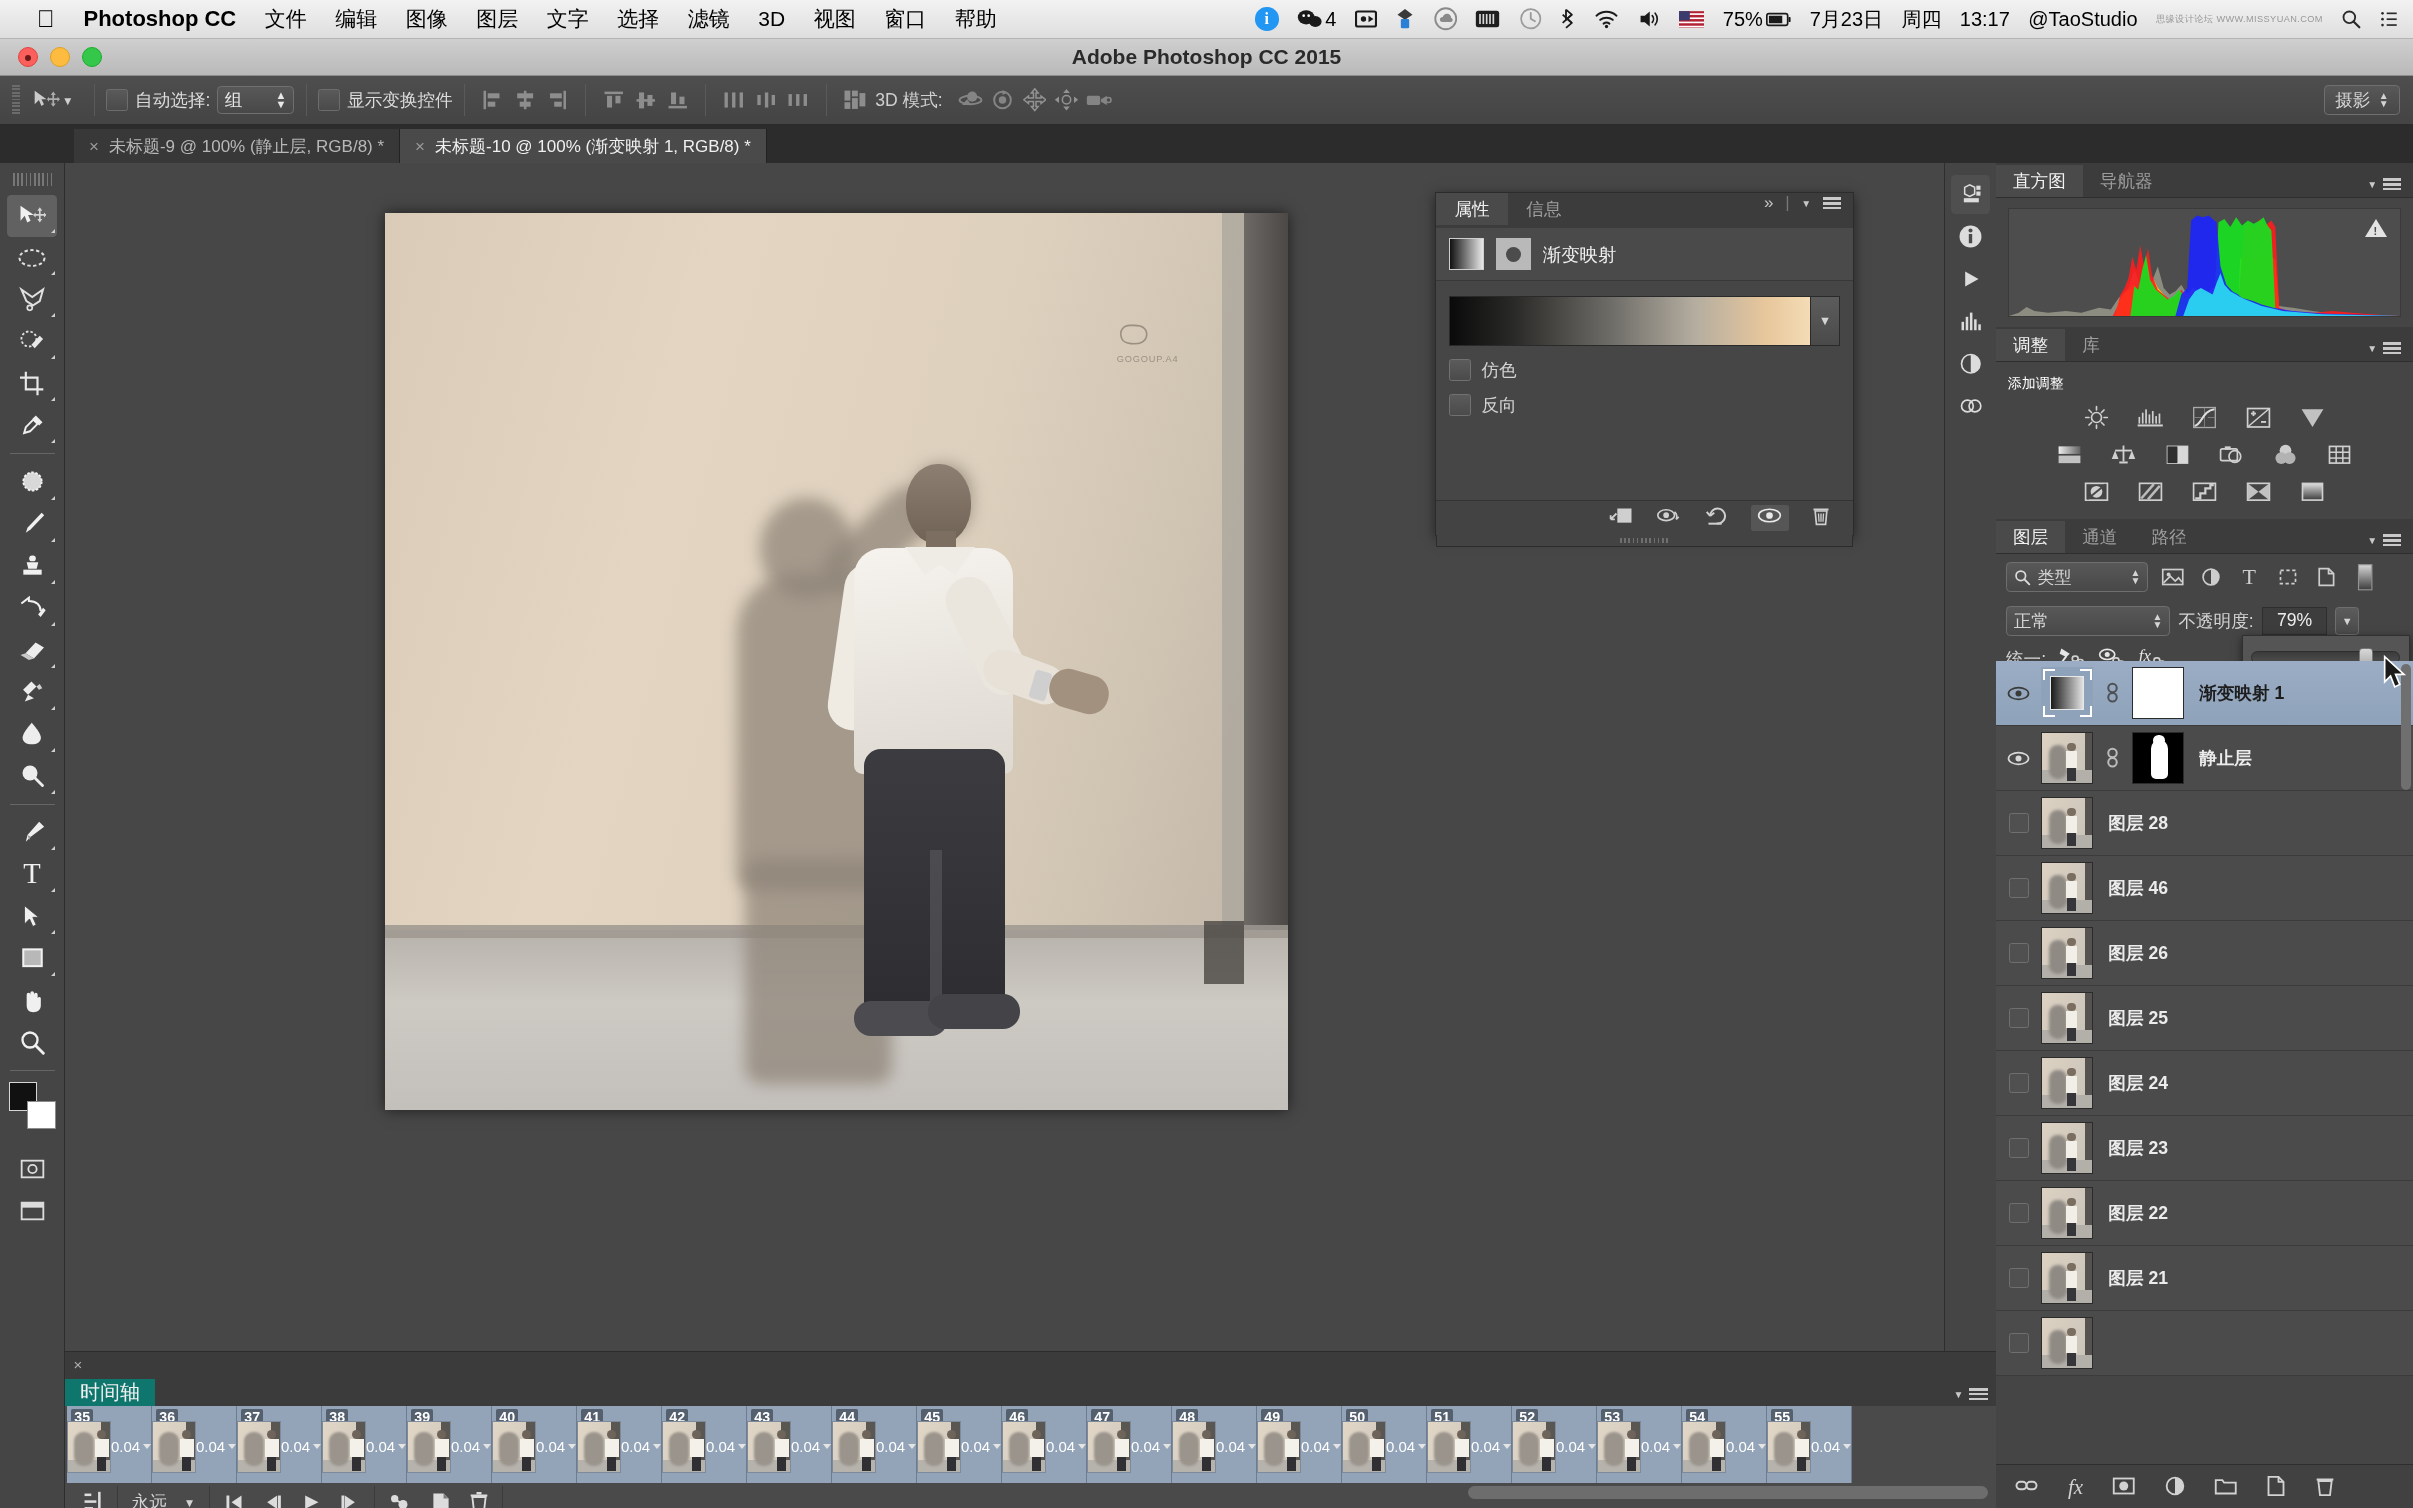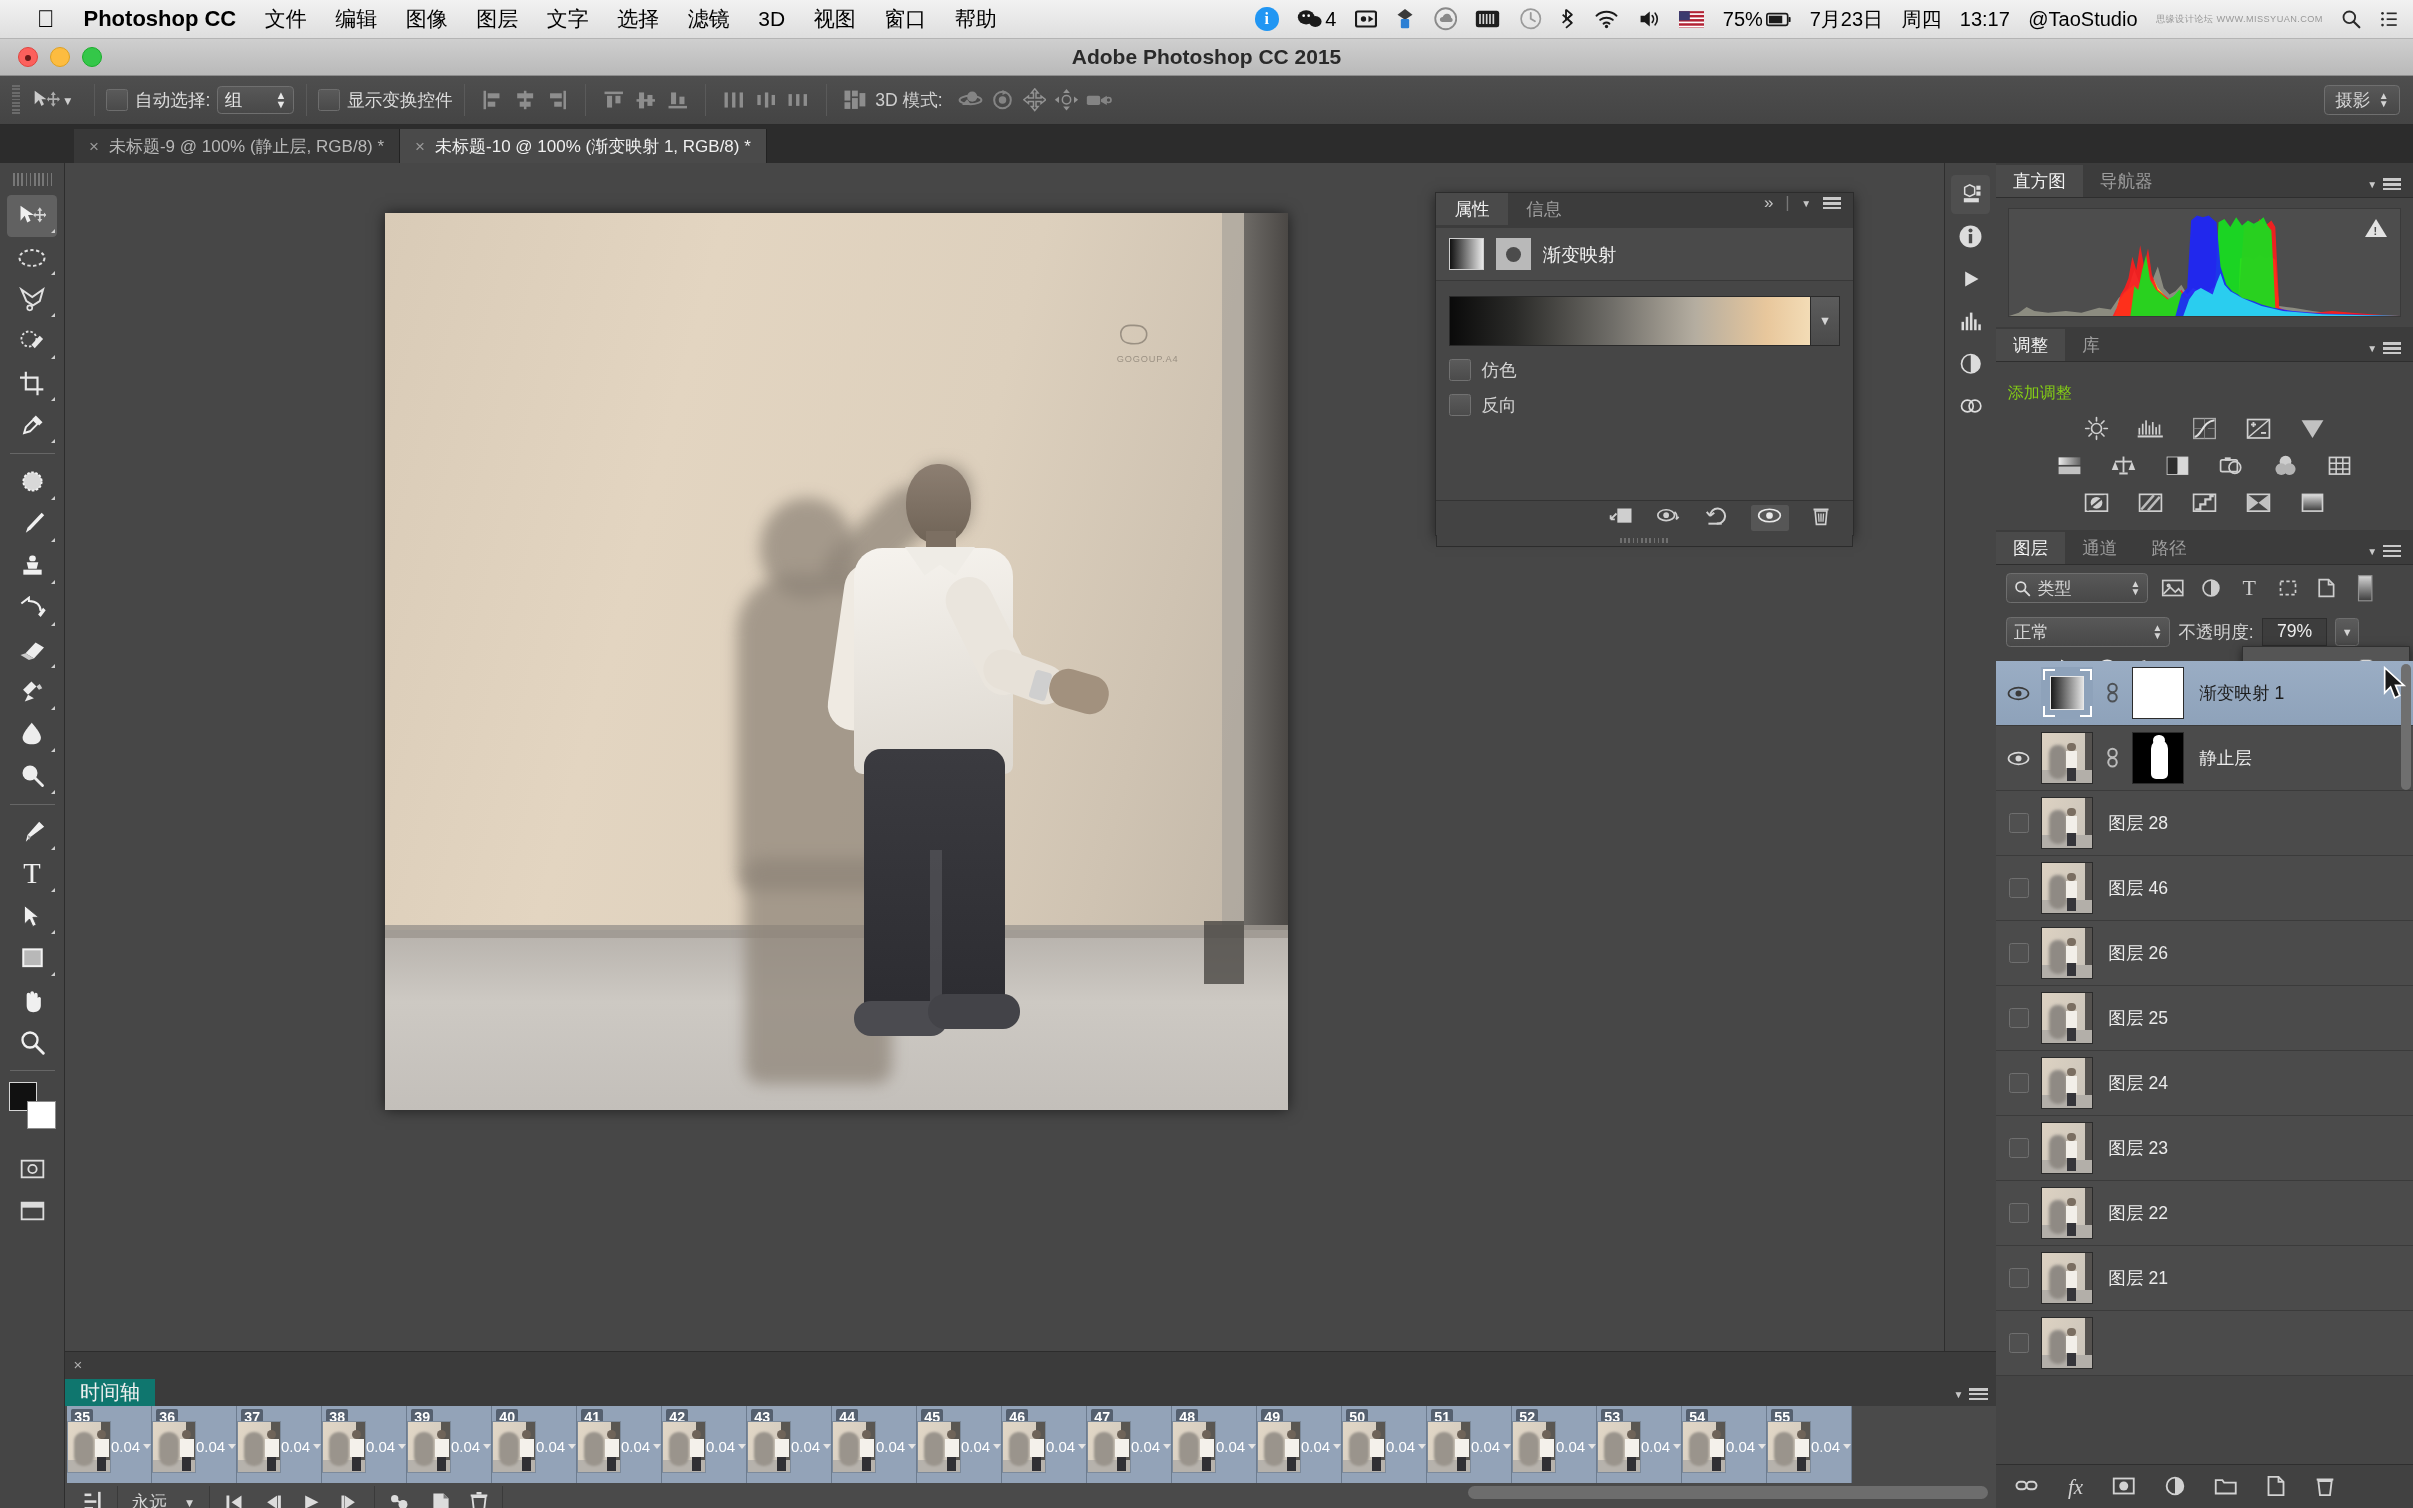--- a/index.html
+++ b/index.html
@@ -158,21 +158,21 @@
   .hamb{width:18.4px;height:12.6px;background:repeating-linear-gradient(to bottom,#c9c9c9 0 2.5px,transparent 2.5px 5px);}
   
   #histwrap{padding:10px 11.7px;background:#454545;}
   #hist{position:relative;height:109px;background:#4d4d4d;border:0.8px solid #3a3a3a;overflow:hidden;}
   #hist svg{display:block;width:100%;height:100%;}
   .warn{position:absolute;right:13.4px;top:10px;width:0;height:0;border-left:11px solid transparent;
      border-right:11px solid transparent;border-bottom:18.4px solid #e3e3e3;}
   .warn::after{content:"!";position:absolute;left:-2.5px;top:5.9px;font-size:11px;color:#4d4d4d;font-weight:bold;}
   
   #adjbody{padding:8.4px 11.7px 13.4px;}
-  .adjtitle{font-size:16px;margin:13px 0 10px;color:#84cc16;}
+  .adjtitle{font-size:14px;margin:5px 0 10px;color:#ffffff;}
   .adjgrid{display:flex;flex-direction:column;gap:8.4px;align-items:center;}
   .adjrow{display:flex;gap:20px;}
   .adjic{width:34px;height:28.5px;display:flex;align-items:center;justify-content:center;opacity:.9;}
   
   .lrow1{display:flex;align-items:center;gap:10px;padding:8.4px 10px;}
   .searchbox{display:flex;align-items:center;gap:6.7px;height:30px;width:142px;padding:0 6.7px;
      border:0.8px solid #6e6e6e;border-radius:4.2px;background:linear-gradient(#585858,#484848);font-size:17px;}
   .filtic{width:28.5px;height:27px;display:flex;align-items:center;justify-content:center;opacity:.9;}
   .lrow2{display:flex;align-items:center;gap:8.4px;padding:5px 10px;position:relative;}
   .blendsel{display:flex;align-items:center;justify-content:space-between;height:30px;width:164px;
@@ -1181,21 +1181,21 @@
           </svg></span>
       <span><svg width="20" height="22" viewBox="0 0 24 26">
             <path d="M7 11 L7 7 A5 5 0 0 1 17 7 L17 11" fill="none" stroke="#e6e6e6" stroke-width="2.4"></path>
             <rect x="4" y="11" width="16" height="13" rx="2" fill="#e6e6e6"></rect>
           </svg></span>
       <span style="margin-left:auto;">填充:</span>
       <span class="opval">100%</span>
       <span class="minibtn">▼</span>
     </div>
 
-    <div style="position:absolute;left:0;right:0;top:498px;bottom:45px;overflow:hidden;">
+    <div style="position:absolute;left:0;right:0;top:498px;bottom:45px;overflow:hidden;font-weight:bold;">
       <div id="layerlist">
 
         <div class="layer sel">
           <span class="eye">
             <svg width="25" height="17" viewBox="0 0 30 20">
                 <ellipse cx="15" cy="10" rx="12" ry="7" fill="none" stroke="#3a3a3a" stroke-width="2"></ellipse>
                 <circle cx="15" cy="10" r="3.6" fill="#3a3a3a"></circle>
               </svg>
           </span>
           <span class="th" style="background:#8ea2ba;border:none;">

